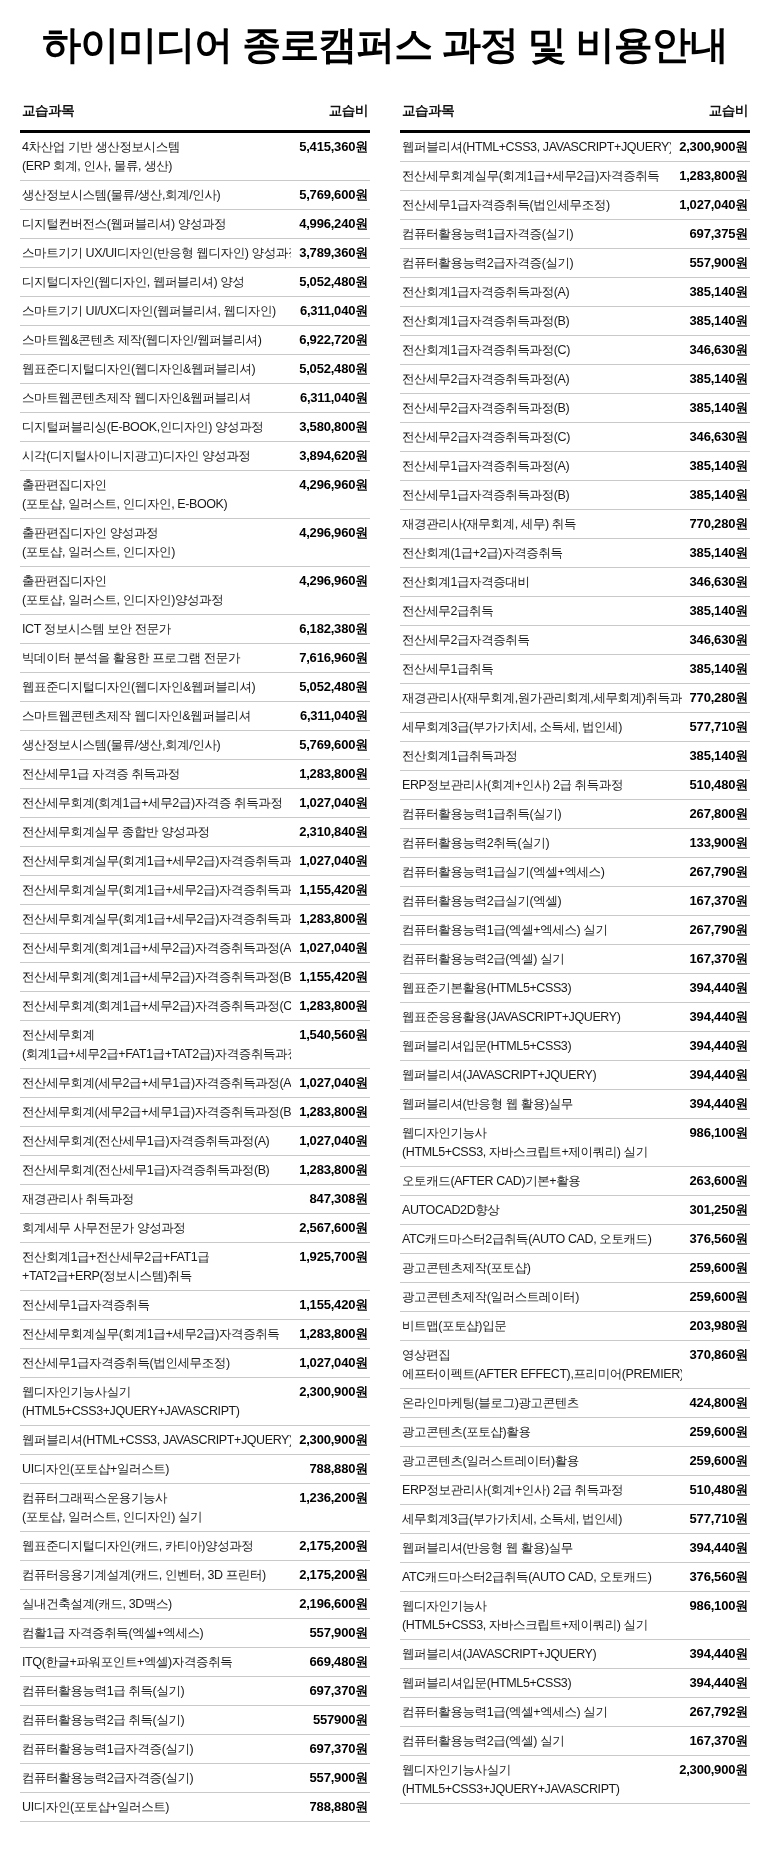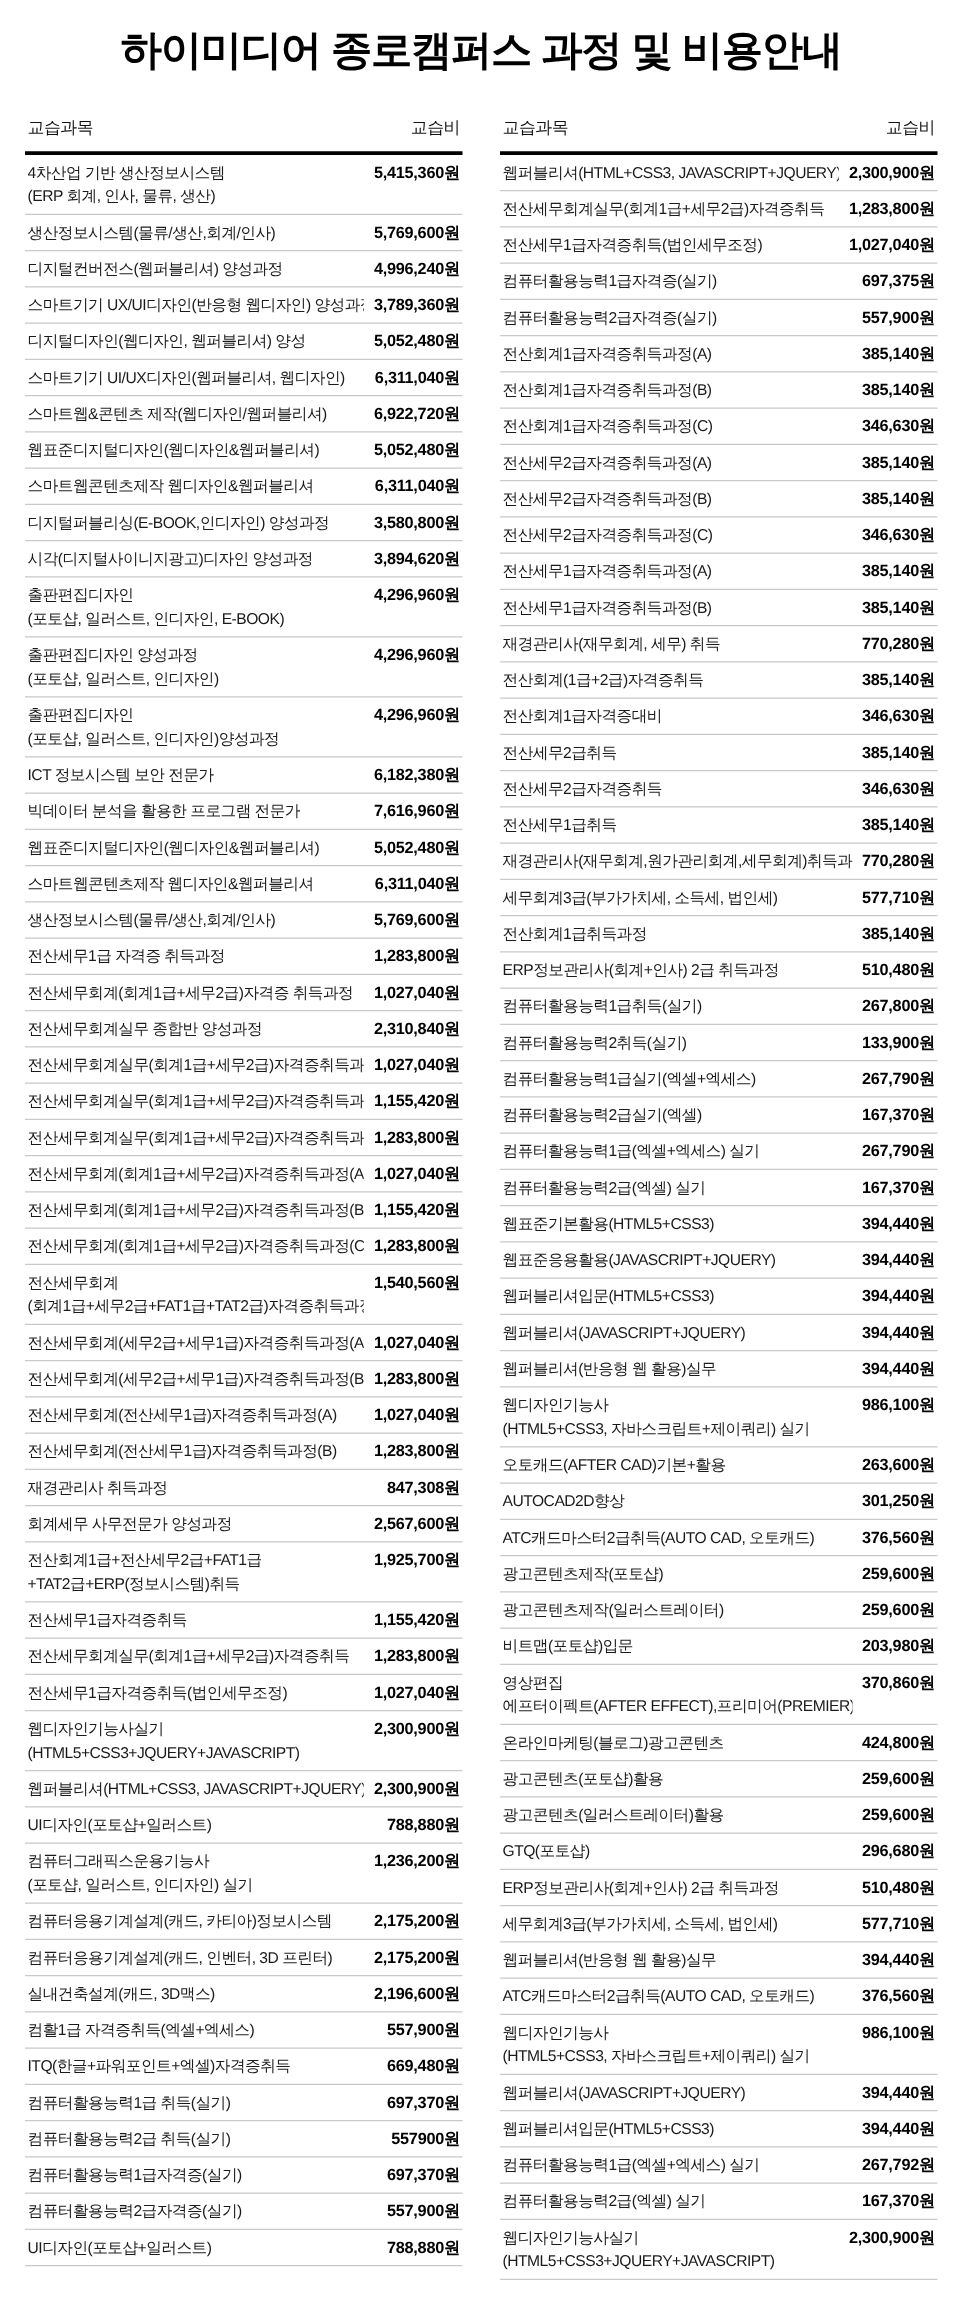--- a/index.html
+++ b/index.html
@@ -6,30 +6,30 @@
   body{
     width:770px;height:1849px;overflow:hidden;
     font-family:"Liberation Sans","DejaVu Sans",sans-serif;
     color:#111;
     -webkit-font-smoothing:antialiased;
   }
   .page{width:770px;height:1849px;box-sizing:border-box;padding:0 20px;}
   .title{
     margin:18px 0 30px;
     text-align:center;
-    font-size:33px;
+    font-size:39px;
     font-weight:800;
     letter-spacing:-1px;
     color:#000;
   }
   .columns{display:flex;gap:30px;align-items:flex-start;}
   .col{flex:1 1 0;min-width:0;}
   .thead{
     display:flex;justify-content:space-between;align-items:center;
-    font-size:13.5px;font-weight:400;color:#111;
+    font-size:13.5px;font-weight:700;color:#111;
     padding:0 2px 10px 2px;
     border-bottom:3px solid #000;
     letter-spacing:-0.4px;
   }
   .tbody{display:block;}
   .row{
     display:flex;justify-content:space-between;align-items:flex-start;
     border-bottom:1px solid #c9c9c9;
     padding:6px 2px;
   }
@@ -320,21 +320,21 @@
           </div>
           <div class="row two-line">
             <div class="cell-name">
               <div class="name-line">컴퓨터그래픽스운용기능사</div>
               <div class="name-line second">(포토샵, 일러스트, 인디자인) 실기</div>
             </div>
             <div class="cell-fee">1,236,200원</div>
           </div>
           <div class="row">
             <div class="cell-name">
-              <div class="name-line">컴퓨터응용기계설계(캐드, 카티아)정보시스템</div>
+              <div class="name-line">웹표준디지털디자인(캐드, 카티아)양성과정</div>
             </div>
             <div class="cell-fee">2,175,200원</div>
           </div>
           <div class="row">
             <div class="cell-name">
               <div class="name-line">컴퓨터응용기계설계(캐드, 인벤터, 3D 프린터)</div>
             </div>
             <div class="cell-fee">2,175,200원</div>
           </div>
           <div class="row">
@@ -661,26 +661,20 @@
             <div class="cell-fee">259,600원</div>
           </div>
           <div class="row">
             <div class="cell-name">
               <div class="name-line">광고콘텐츠(일러스트레이터)활용</div>
             </div>
             <div class="cell-fee">259,600원</div>
           </div>
           <div class="row">
             <div class="cell-name">
-              <div class="name-line">GTQ(포토샵)</div>
-            </div>
-            <div class="cell-fee">296,680원</div>
-          </div>
-          <div class="row">
-            <div class="cell-name">
               <div class="name-line">ERP정보관리사(회계+인사) 2급 취득과정</div>
             </div>
             <div class="cell-fee">510,480원</div>
           </div>
           <div class="row">
             <div class="cell-name">
               <div class="name-line">세무회계3급(부가가치세, 소득세, 법인세)</div>
             </div>
             <div class="cell-fee">577,710원</div>
           </div>

